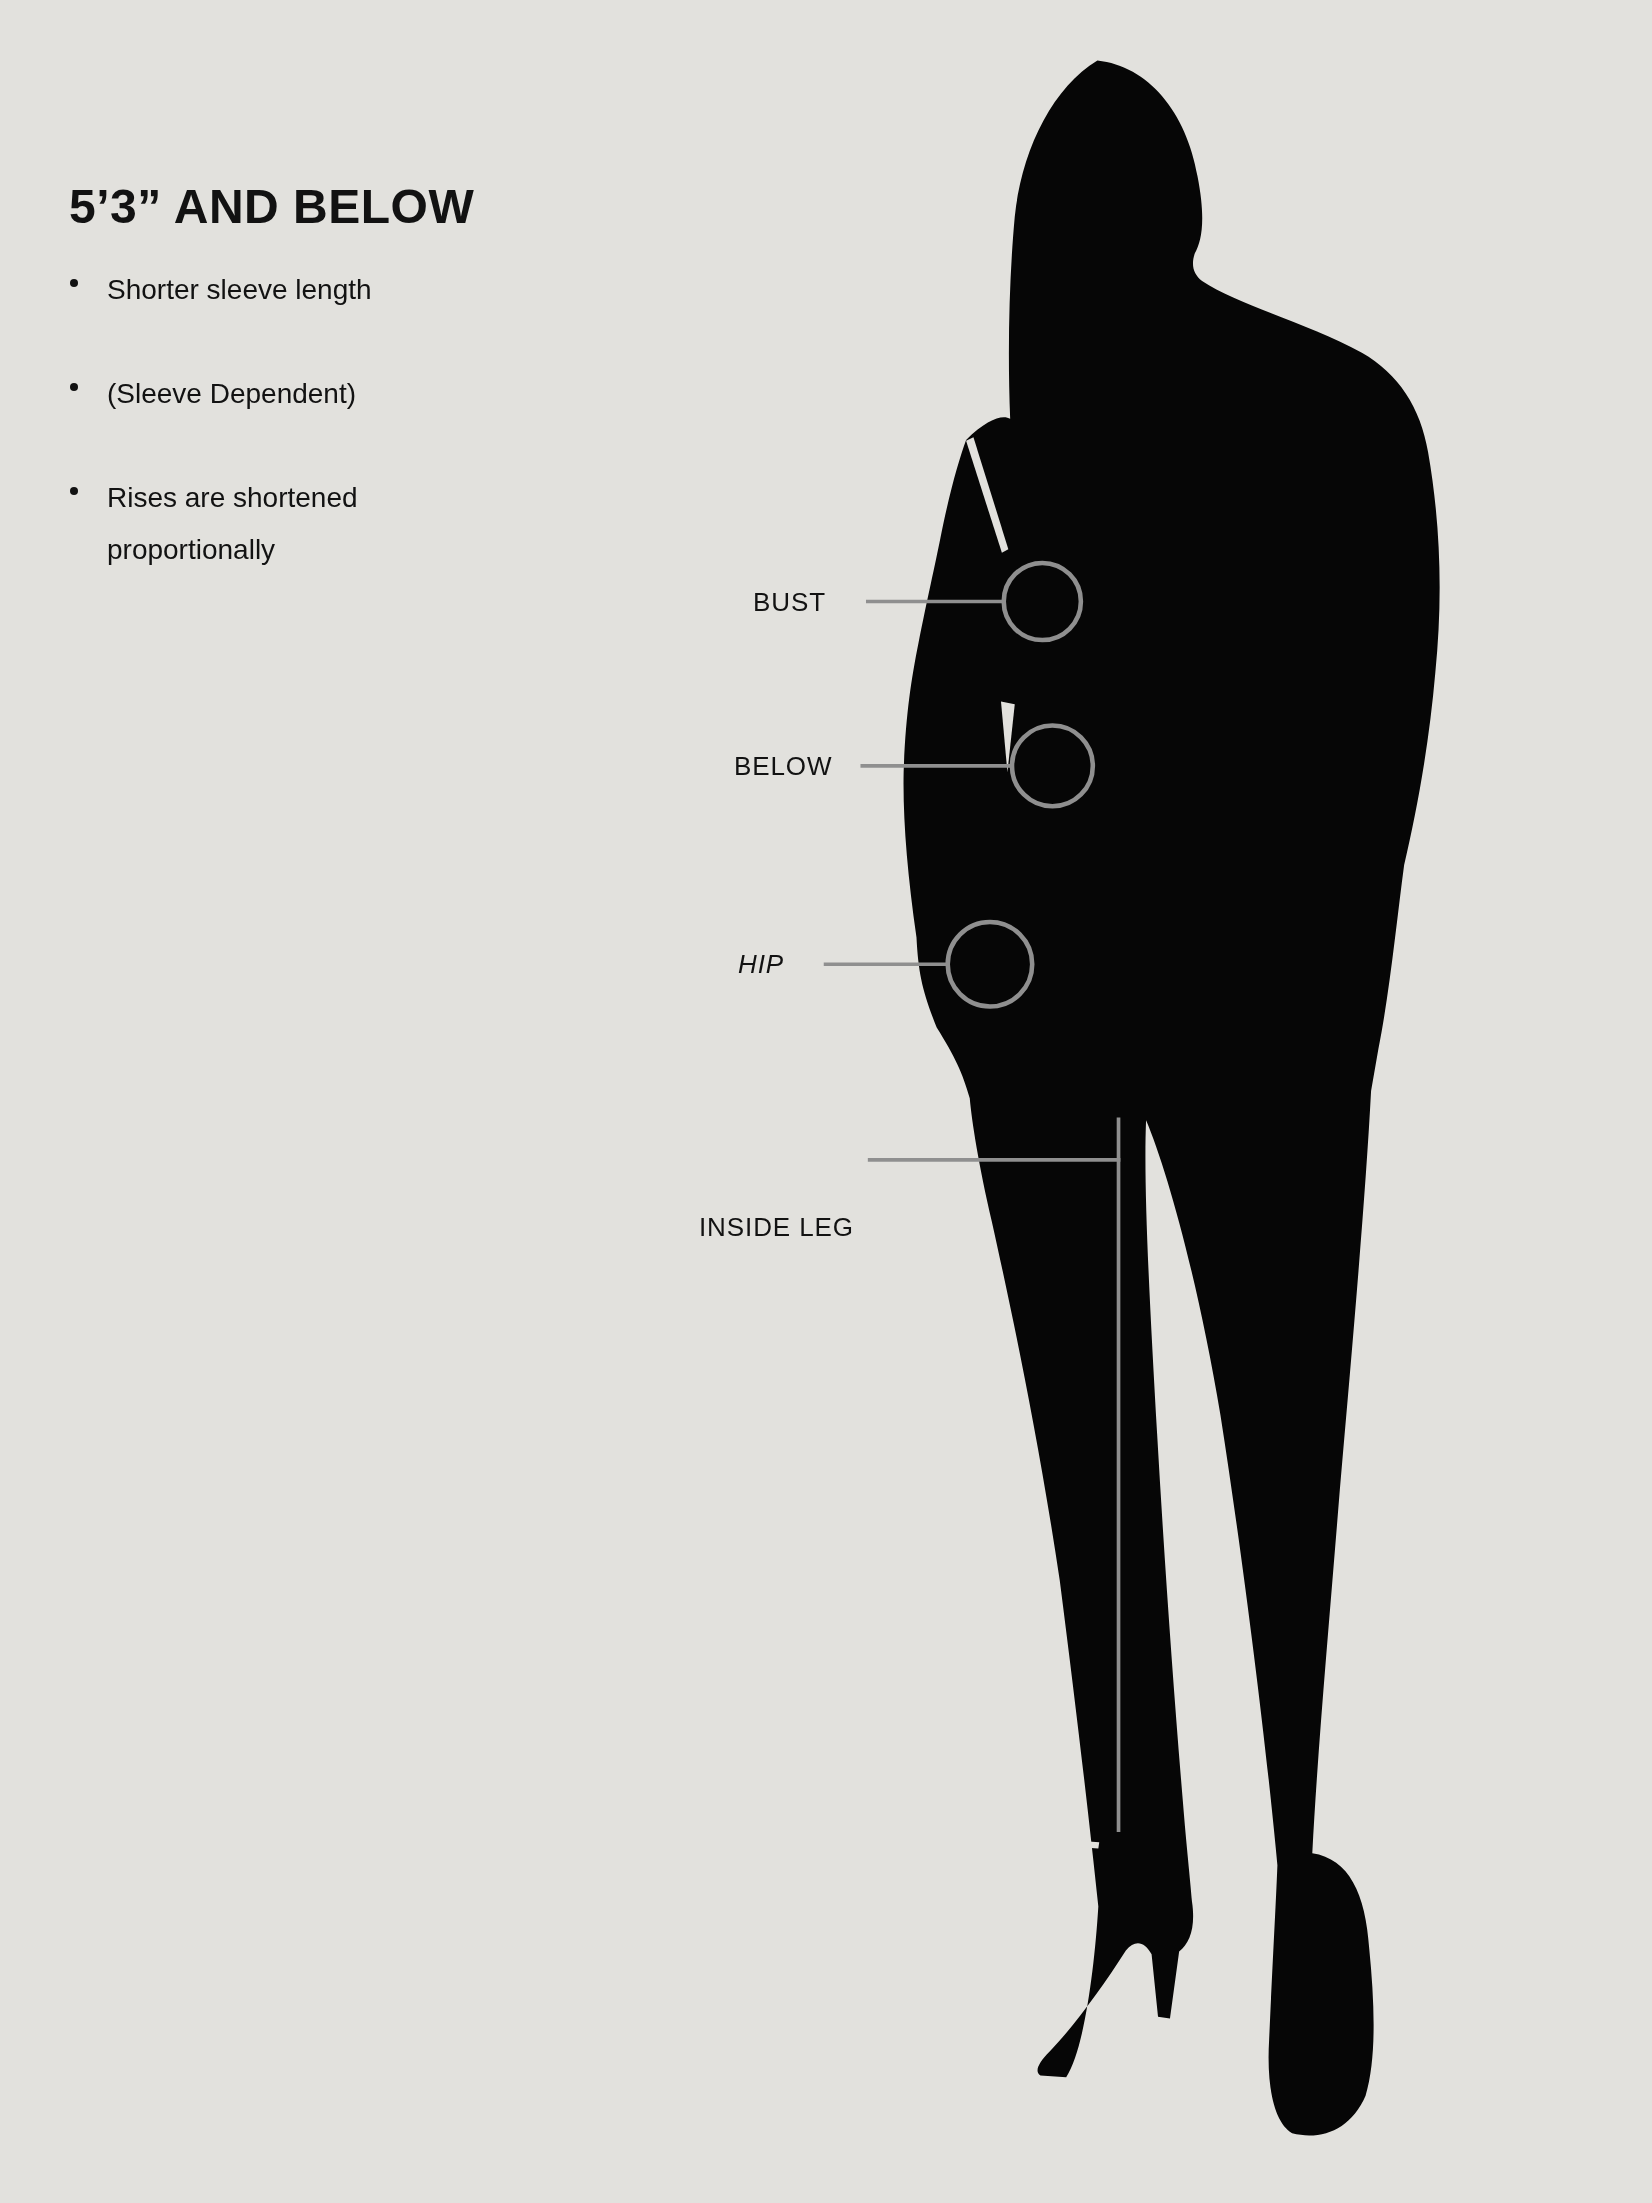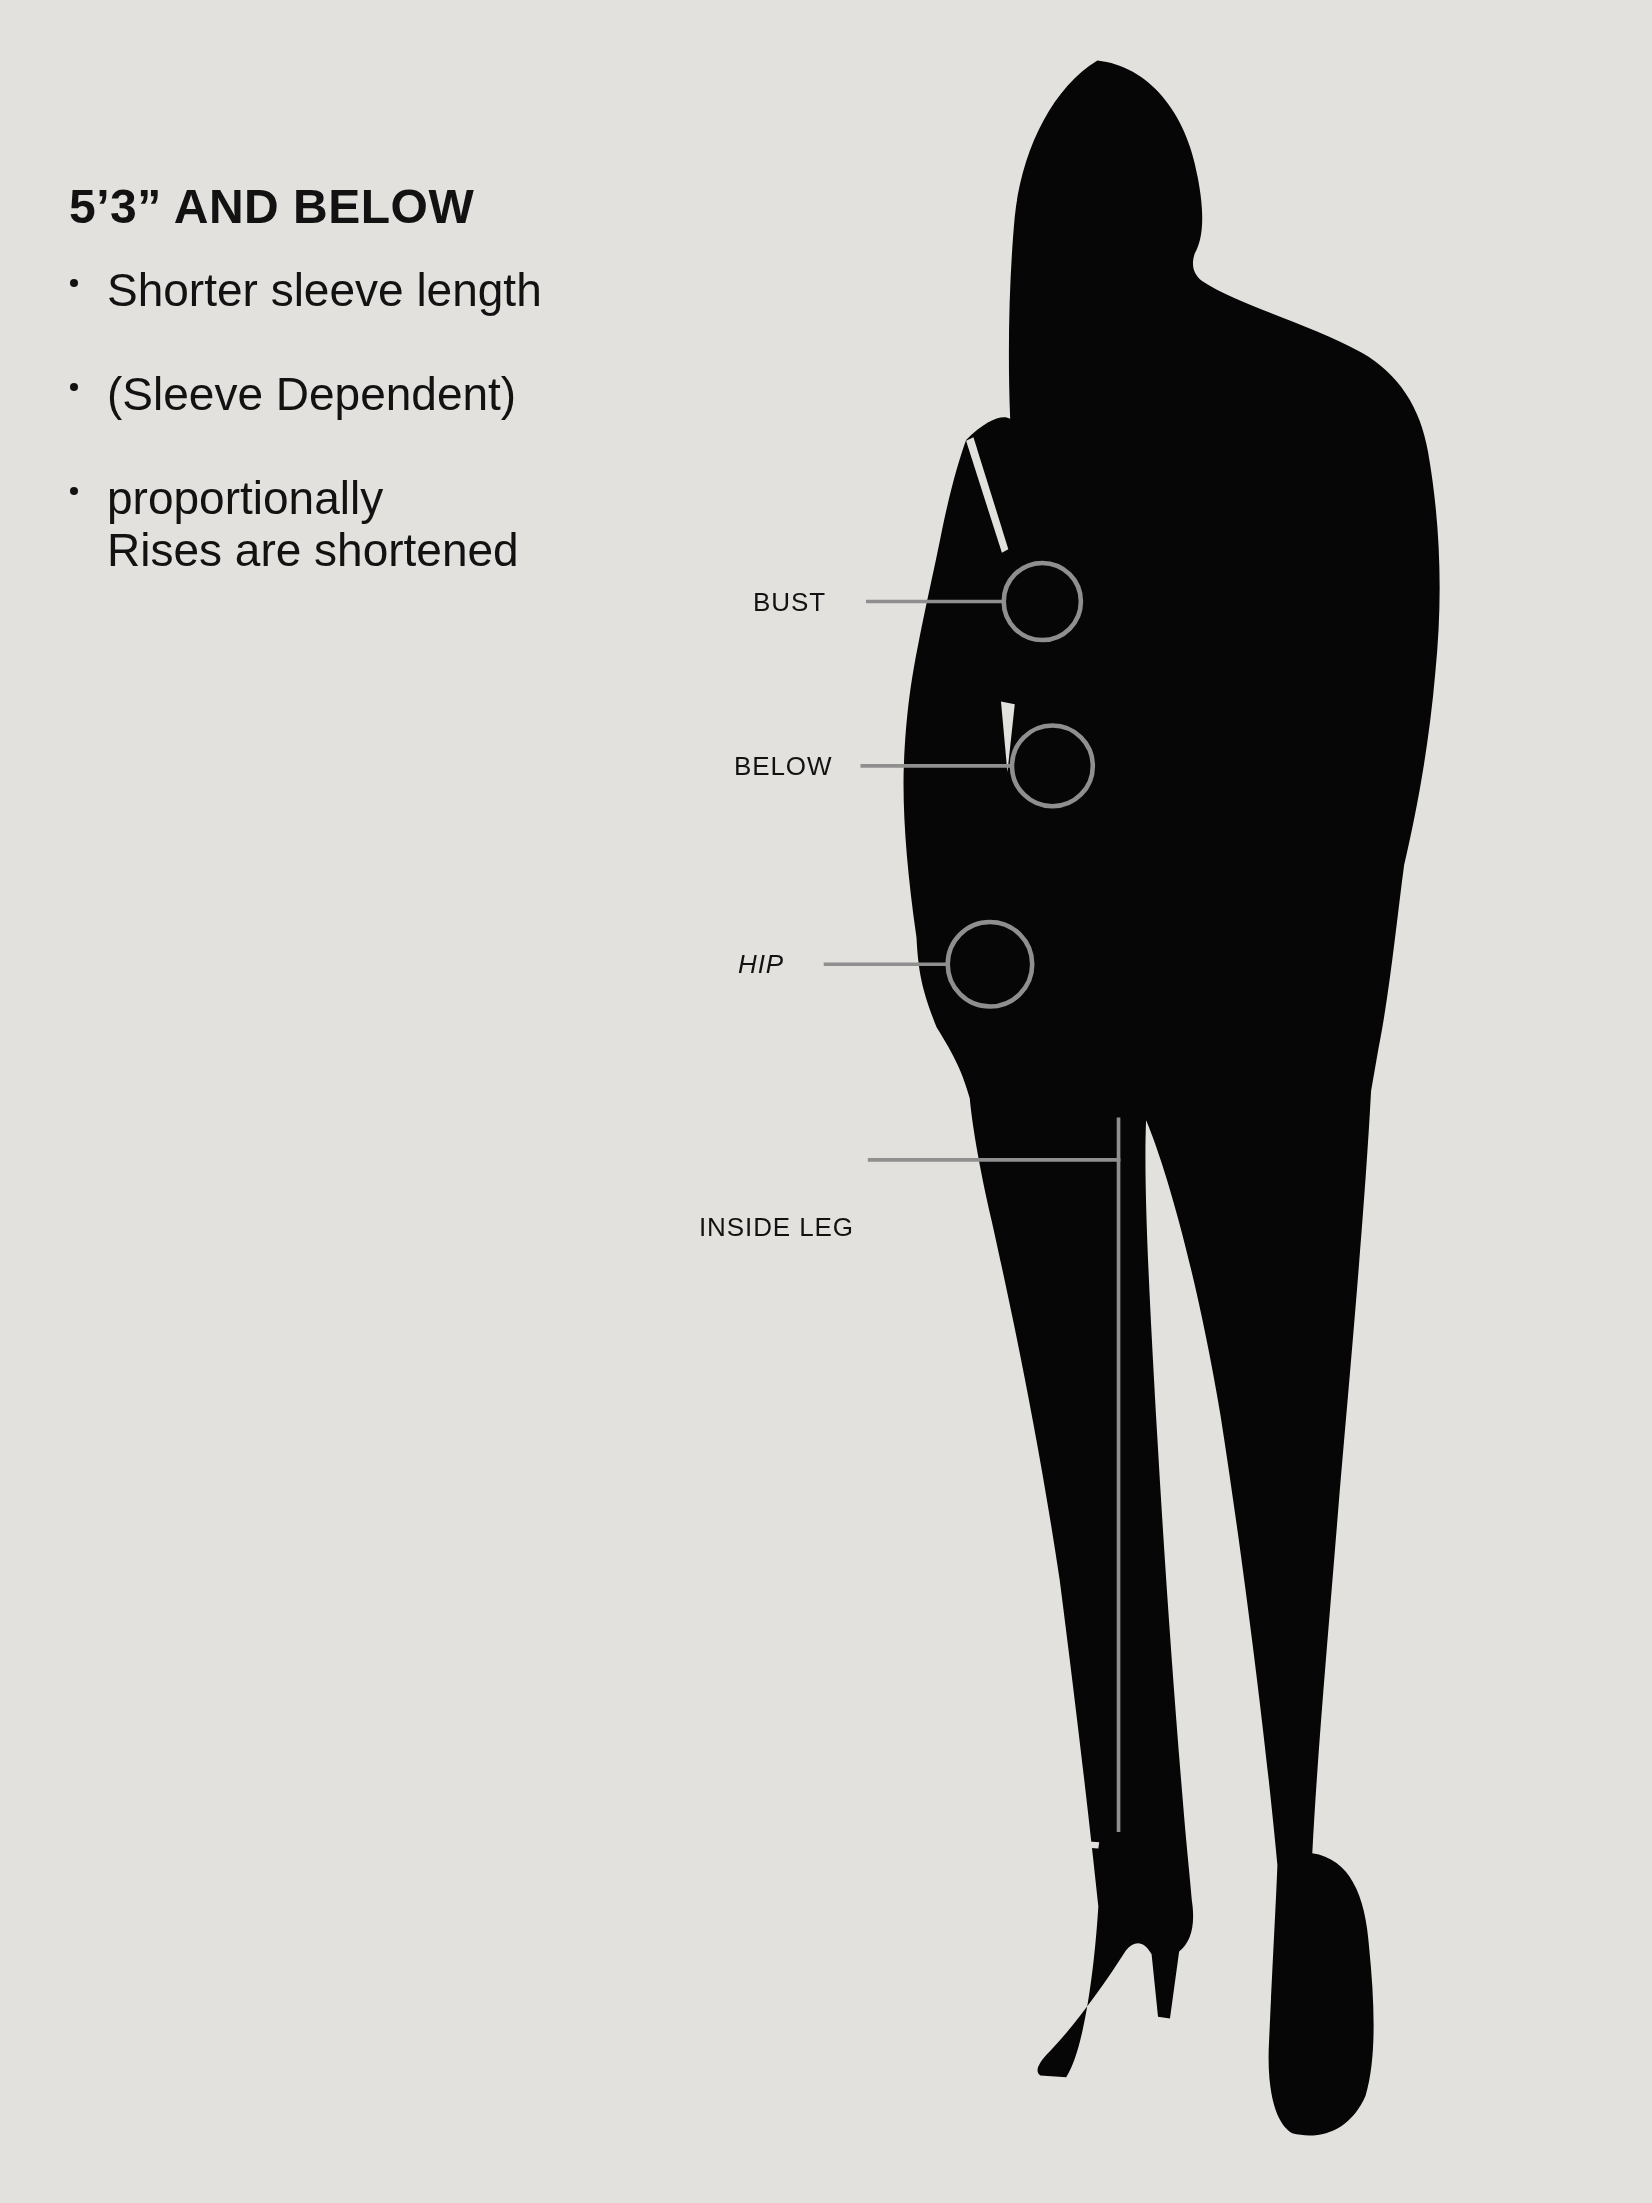--- a/index.html
+++ b/index.html
@@ -19,21 +19,21 @@
 
   
   .title{
     position:absolute;left:69px;top:147px;
     font-size:48px;font-weight:bold;letter-spacing:0.5px;
     white-space:nowrap;
   }
   .notes{
     position:absolute;left:107px;top:264px;
     list-style:none;margin:0;padding:0;
-    font-size:46px;line-height:52px;
+    font-size:28px;line-height:52px;
   }
   .notes li{
     position:relative;
     margin:0 0 52px 0;
     width:606px;
   }
   .notes li::before{
     content:"";
     position:absolute;left:-37px;top:14.7px;
     width:8.3px;height:8.3px;border-radius:50%;
@@ -68,22 +68,22 @@
   <h1 class="title">5’3” AND BELOW</h1>
 
   <ul class="notes">
     <li>
         <span class="ln">Shorter sleeve length</span>
       </li>
     <li>
         <span class="ln">(Sleeve Dependent)</span>
       </li>
     <li>
+        <span class="ln">Rises are shortened</span>
         <span class="ln">proportionally</span>
-        <span class="ln">Rises are shortened</span>
       </li>
   </ul>
 
   <svg class="figure" width="1653" height="2204" viewBox="0 0 1800 2400" aria-hidden="true">
 
     <path class="sil" d="
       M 1195,66
       C 1250,72 1292,122 1304,192
       C 1313,238 1309,262 1301,276
       C 1297,288 1299,298 1309,306

